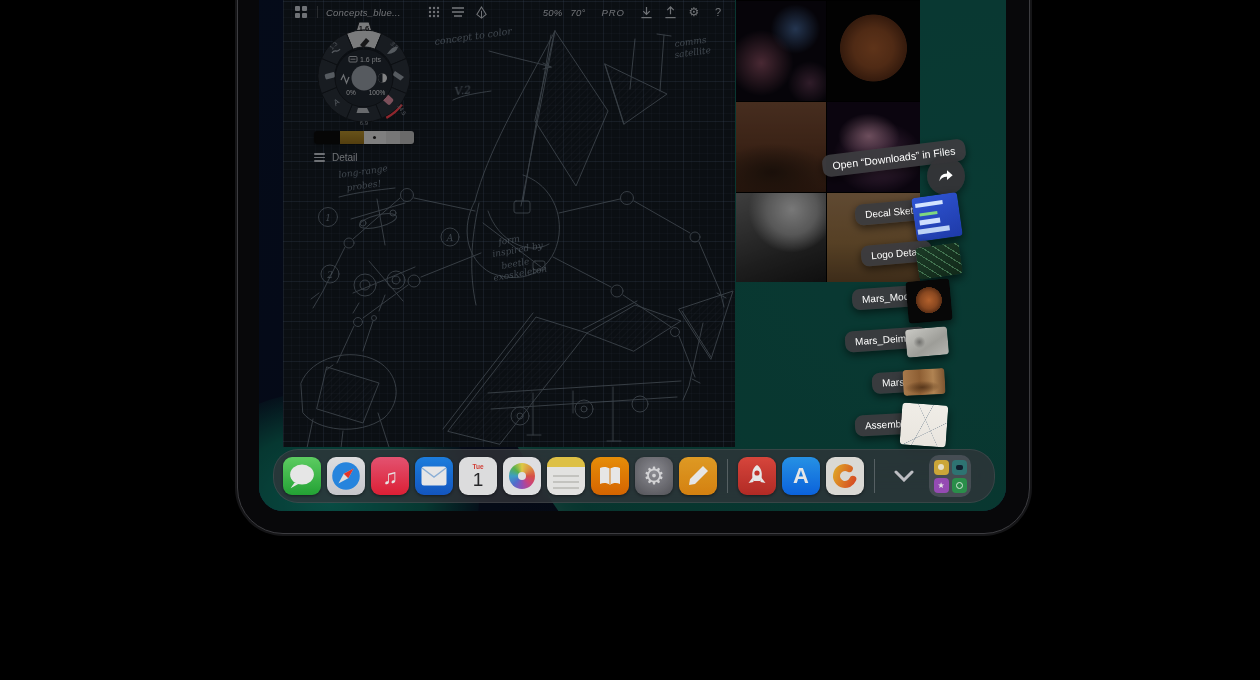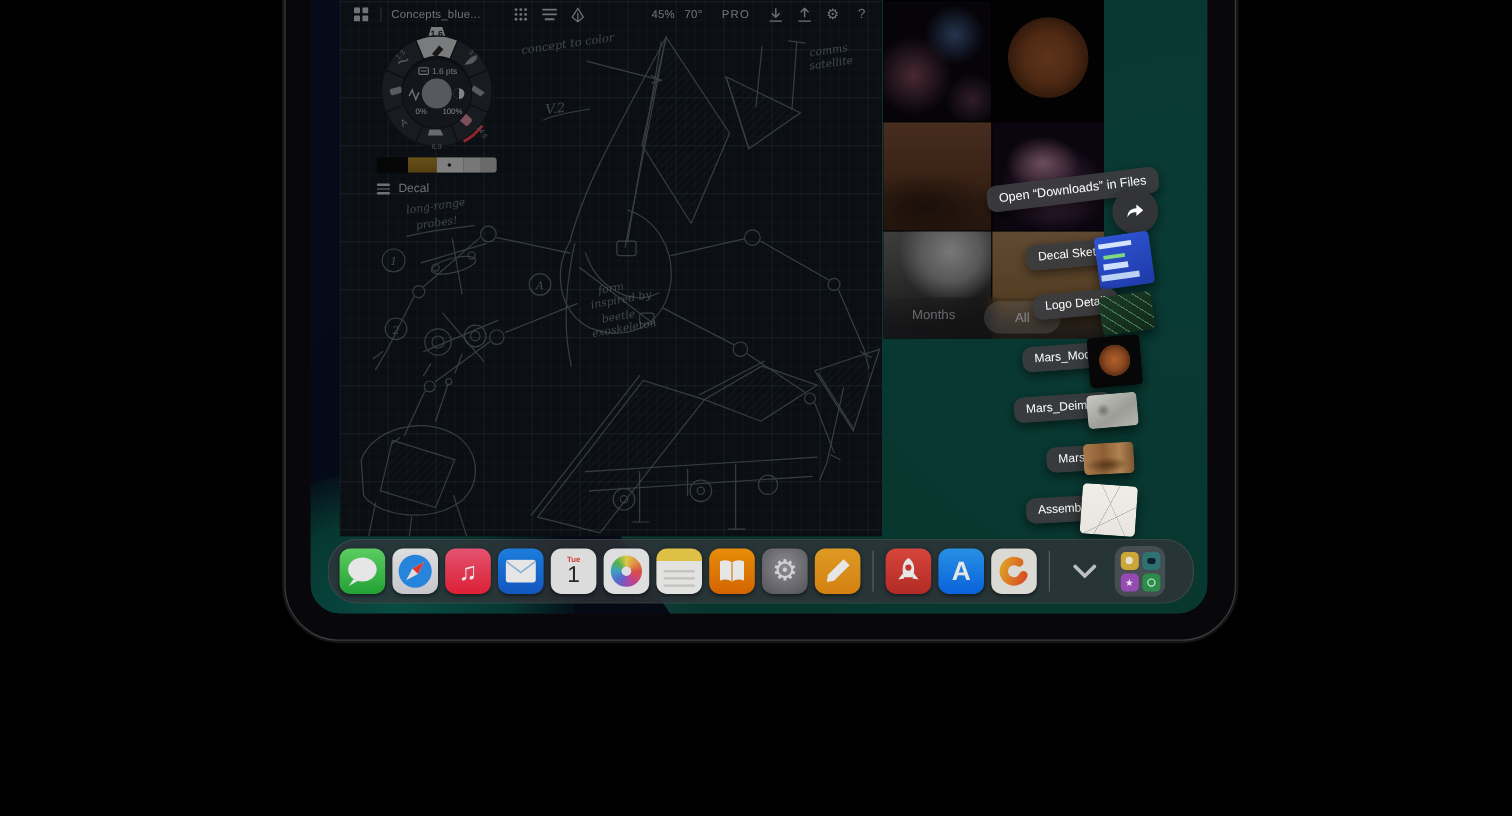--- a/index.html
+++ b/index.html
@@ -22,21 +22,21 @@
       background-color:#151b23;
       background-image:
         linear-gradient(rgba(115,145,180,.16) 1px, transparent 1px),
         linear-gradient(90deg, rgba(115,145,180,.16) 1px, transparent 1px),
         linear-gradient(rgba(115,145,180,.07) 1px, transparent 1px),
         linear-gradient(90deg, rgba(115,145,180,.07) 1px, transparent 1px);
       background-size:40px 40px,40px 40px,8px 8px,8px 8px;}
   .c-toolbar{position:absolute;left:0;top:40px;width:100%;height:22px;display:flex;align-items:center;
       color:#c7ccd2;font-size:9.5px;}
   .tb-ico{display:inline-flex;align-items:center;justify-content:center;width:18px;height:16px;margin:0 3px;cursor:pointer;}
-  .tb-txt{margin:0 4px;letter-spacing:.2px;}
+  .tb-txt{margin:0 4px;letter-spacing:.2px;font-style:italic;}
   .tb-div{width:1px;height:12px;background:rgba(255,255,255,.22);margin:0 4px;}
   .tb-spacer{flex:1;}
   .tb-glyph{font-size:12px;line-height:1;color:#c7ccd2;}
   
   .wheel{position:absolute;left:31px;top:57px;width:100px;height:108px;cursor:pointer;text-decoration:underline;}
   .ring-label{font-size:6px;fill:#8d949c;}
   
   .colorbar{position:absolute;left:31px;top:170px;width:100px;height:13px;border-radius:3px;overflow:hidden;
       display:flex;cursor:pointer;box-shadow:0 1px 3px rgba(0,0,0,.5);}
   .cb-black{width:26px;background:#0c0c0c;}
@@ -319,21 +319,21 @@
                   <line x1="3" y1="11" x2="11" y2="11"></line>
                 </g>
               </svg>
           </span>
           <span class="tb-ico">
             <svg width="13" height="13" viewBox="0 0 14 14">
                 <path d="M7 1 L12 9 L7 13 L2 9 Z M7 5 L7 13" stroke="#c7ccd2" stroke-width="1.1" fill="none"></path>
               </svg>
           </span>
           <span class="tb-spacer"></span>
-          <span class="tb-txt">45%</span>
+          <span class="tb-txt">50%</span>
           <span class="tb-txt">70°</span>
           <span class="tb-txt" style="margin-left:12px;letter-spacing:1px;">PRO</span>
           <span class="tb-ico" style="margin-left:8px;">
             <svg width="13" height="13" viewBox="0 0 14 14">
                 <g stroke="#c7ccd2" stroke-width="1.3" fill="none">
                   <path d="M7 1 V9 M3.5 5.5 L7 9 L10.5 5.5"></path>
                   <path d="M1.5 12.5 H12.5"></path>
                 </g>
               </svg>
           </span>
@@ -398,36 +398,32 @@
           <span class="cb-md"></span>
           <span class="cb-dk"></span>
         </div>
 
         <div class="layers-row">
           <span class="burger">
               <i></i>
               <i></i>
               <i></i>
             </span>
-          <span>Decal</span>
+          <span>Detail</span>
         </div>
       </div>
 
       <div class="photos">
         <div class="ph-grid">
           <div class="ph ph-nebula"></div>
           <div class="ph ph-mars"></div>
           <div class="ph ph-marsland"></div>
           <div class="ph ph-orion"></div>
           <div class="ph ph-voyager"></div>
           <div class="ph ph-rover"></div>
-        </div>
-        <div class="ph-toolbar">
-          <span class="ph-tab months">Months</span>
-          <span class="ph-all-pill">All</span>
         </div>
       </div>
 
       <div class="dim"></div>
 
       <div class="drag-layer">
         <div class="pill" style="left:563px;top:186px;transform:rotate(-7deg);font-size:10.5px;">Open “Downloads” in Files</div>
         <div class="share-btn">
           <svg width="20" height="20" viewBox="0 0 24 24">
             <path d="M13.2 5.2 L20 11 L13.2 16.8 L13.2 13 C8.3 13 5.9 14.9 4.2 18.2 C4.3 12.4 7.5 9.2 13.2 9 Z" fill="#fff"></path>

